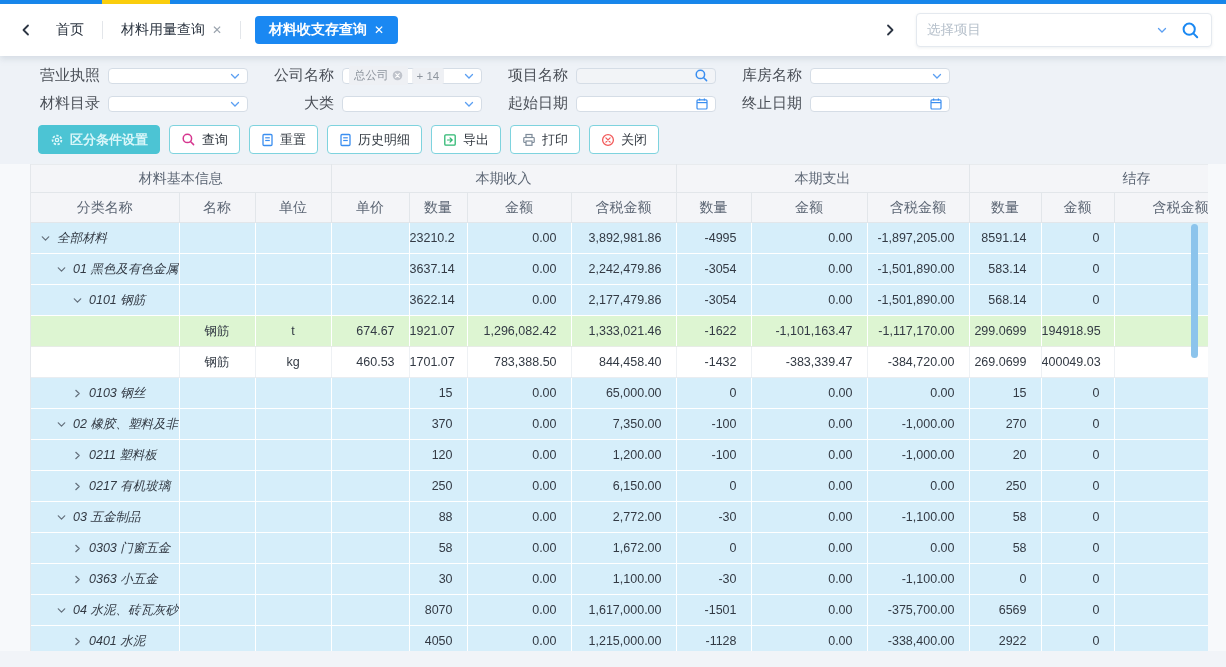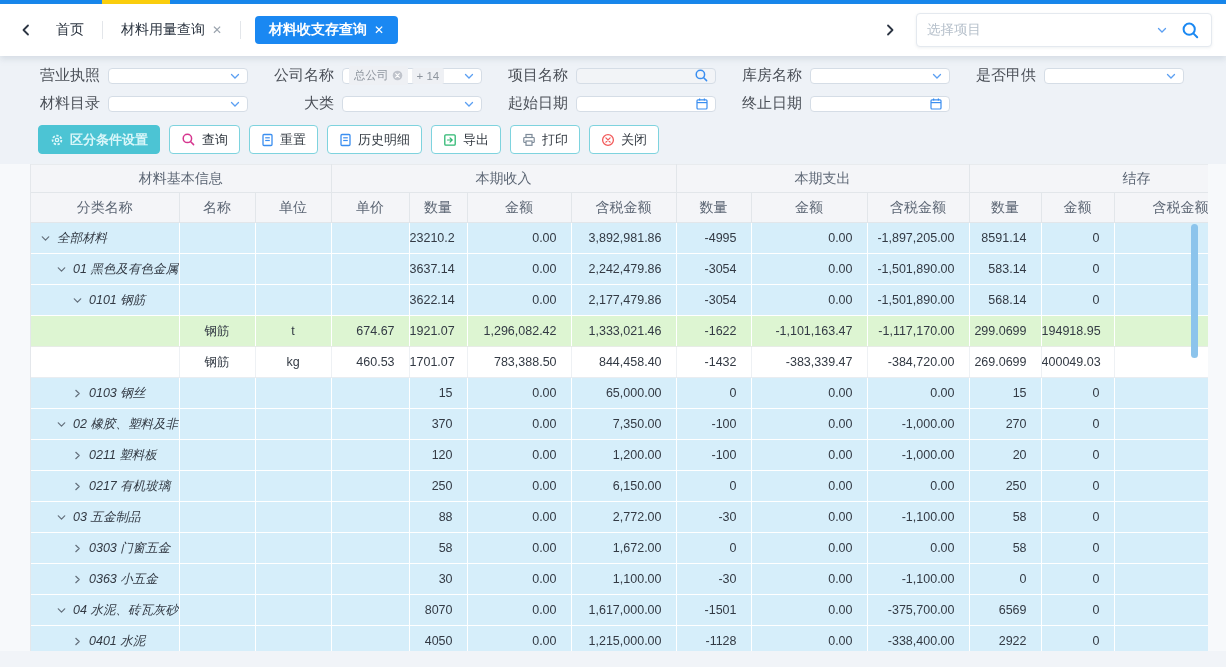--- a/index.html
+++ b/index.html
@@ -171,31 +171,20 @@
             <span class="icon-inline">
               <svg width="15" height="15" viewBox="0 0 15 15">
                 <circle cx="6.4" cy="6.4" r="4.2" fill="none" stroke="#3a8ef0" stroke-width="1.5"></circle>
                 <line x1="9.7" y1="9.7" x2="12.6" y2="12.6" stroke="#3a8ef0" stroke-width="1.5" stroke-linecap="round"></line>
               </svg>
             </span>
           </div>
         </div>
         <div class="fgroup">
           <label class="flabel">库房名称</label>
-          <div class="fctl">
-            <span class="grow"></span>
-            <span class="icon-inline">
-              <svg width="12" height="12" viewBox="0 0 12 12">
-                <path d="M2.5 4.5 L6 8 L9.5 4.5" fill="none" stroke="#5b9ff2" stroke-width="1.3" stroke-linecap="round"></path>
-              </svg>
-            </span>
-          </div>
-        </div>
-        <div class="fgroup">
-          <label class="flabel">是否甲供</label>
           <div class="fctl">
             <span class="grow"></span>
             <span class="icon-inline">
               <svg width="12" height="12" viewBox="0 0 12 12">
                 <path d="M2.5 4.5 L6 8 L9.5 4.5" fill="none" stroke="#5b9ff2" stroke-width="1.3" stroke-linecap="round"></path>
               </svg>
             </span>
           </div>
         </div>
       </div>

